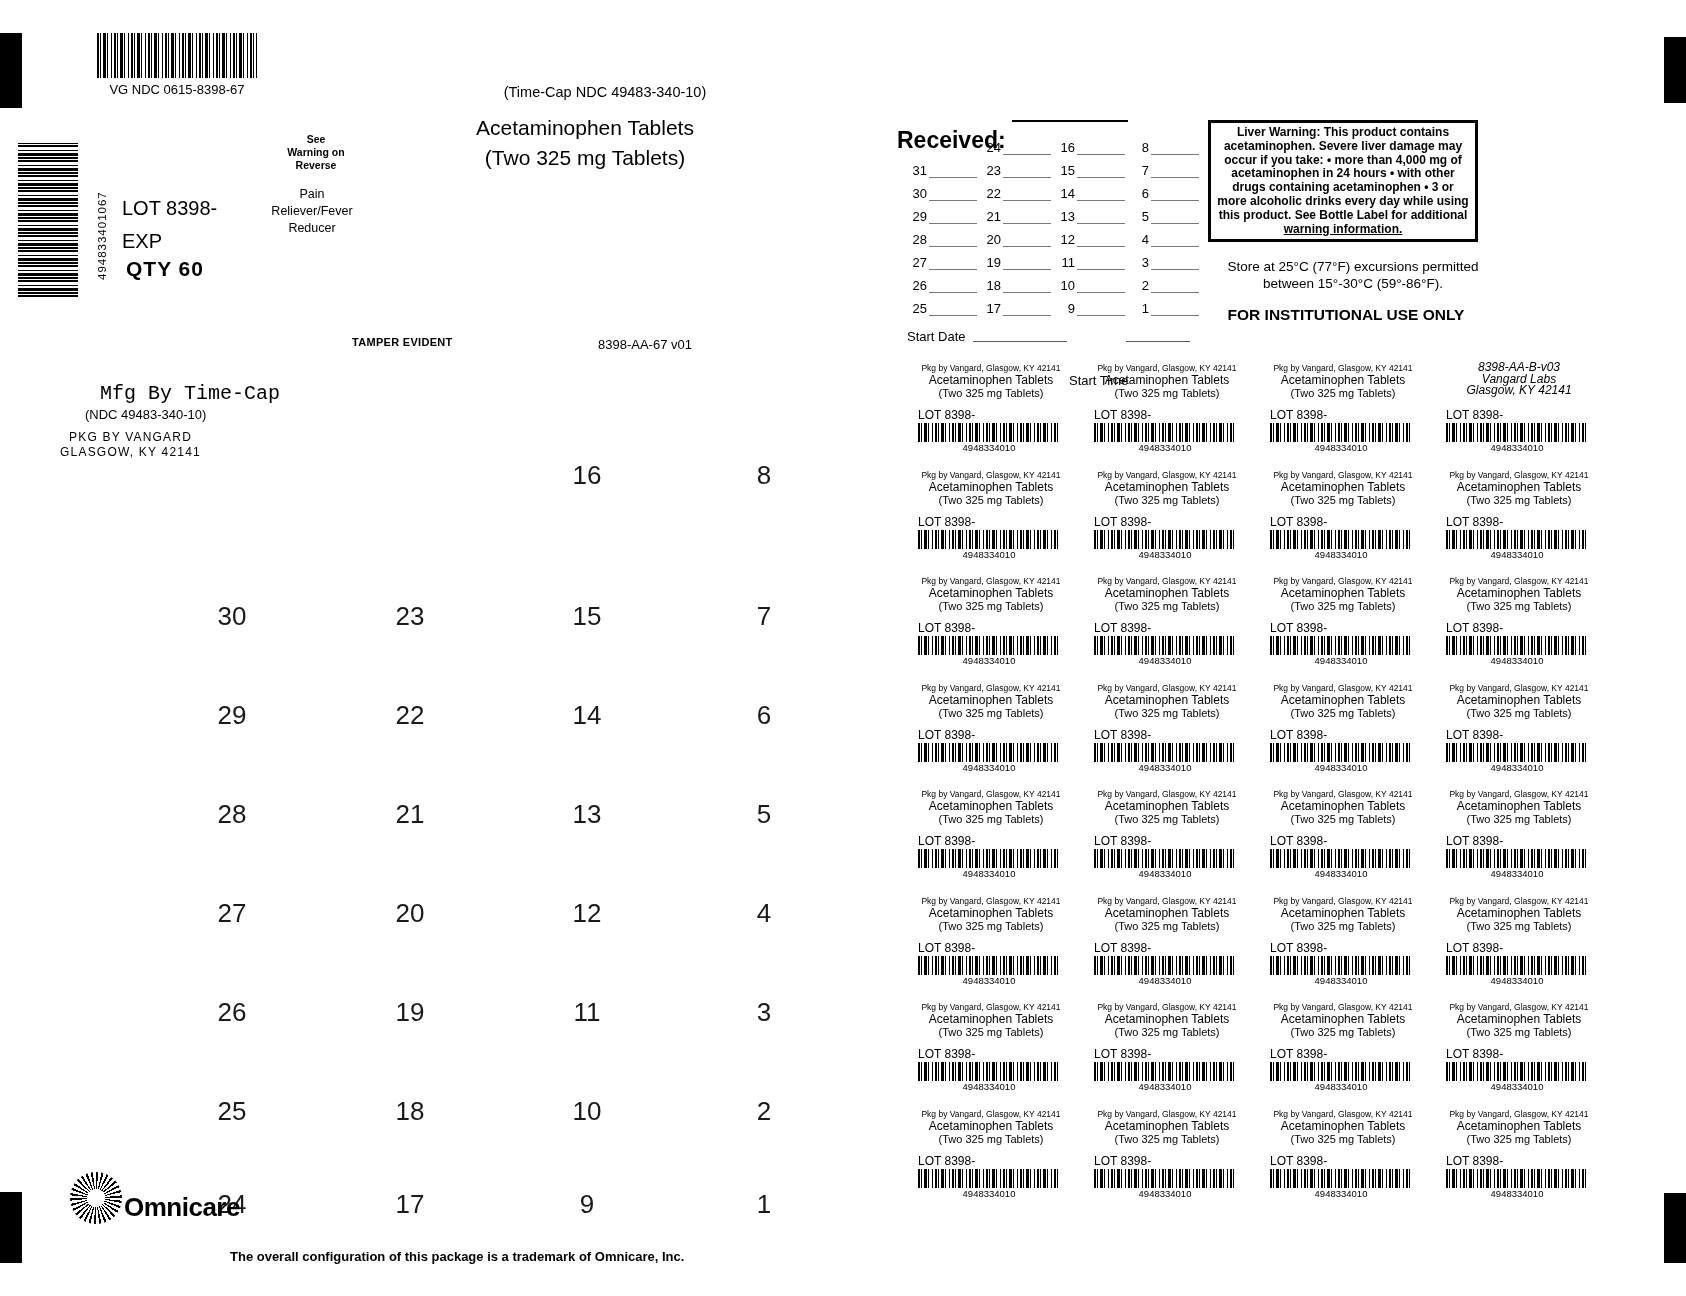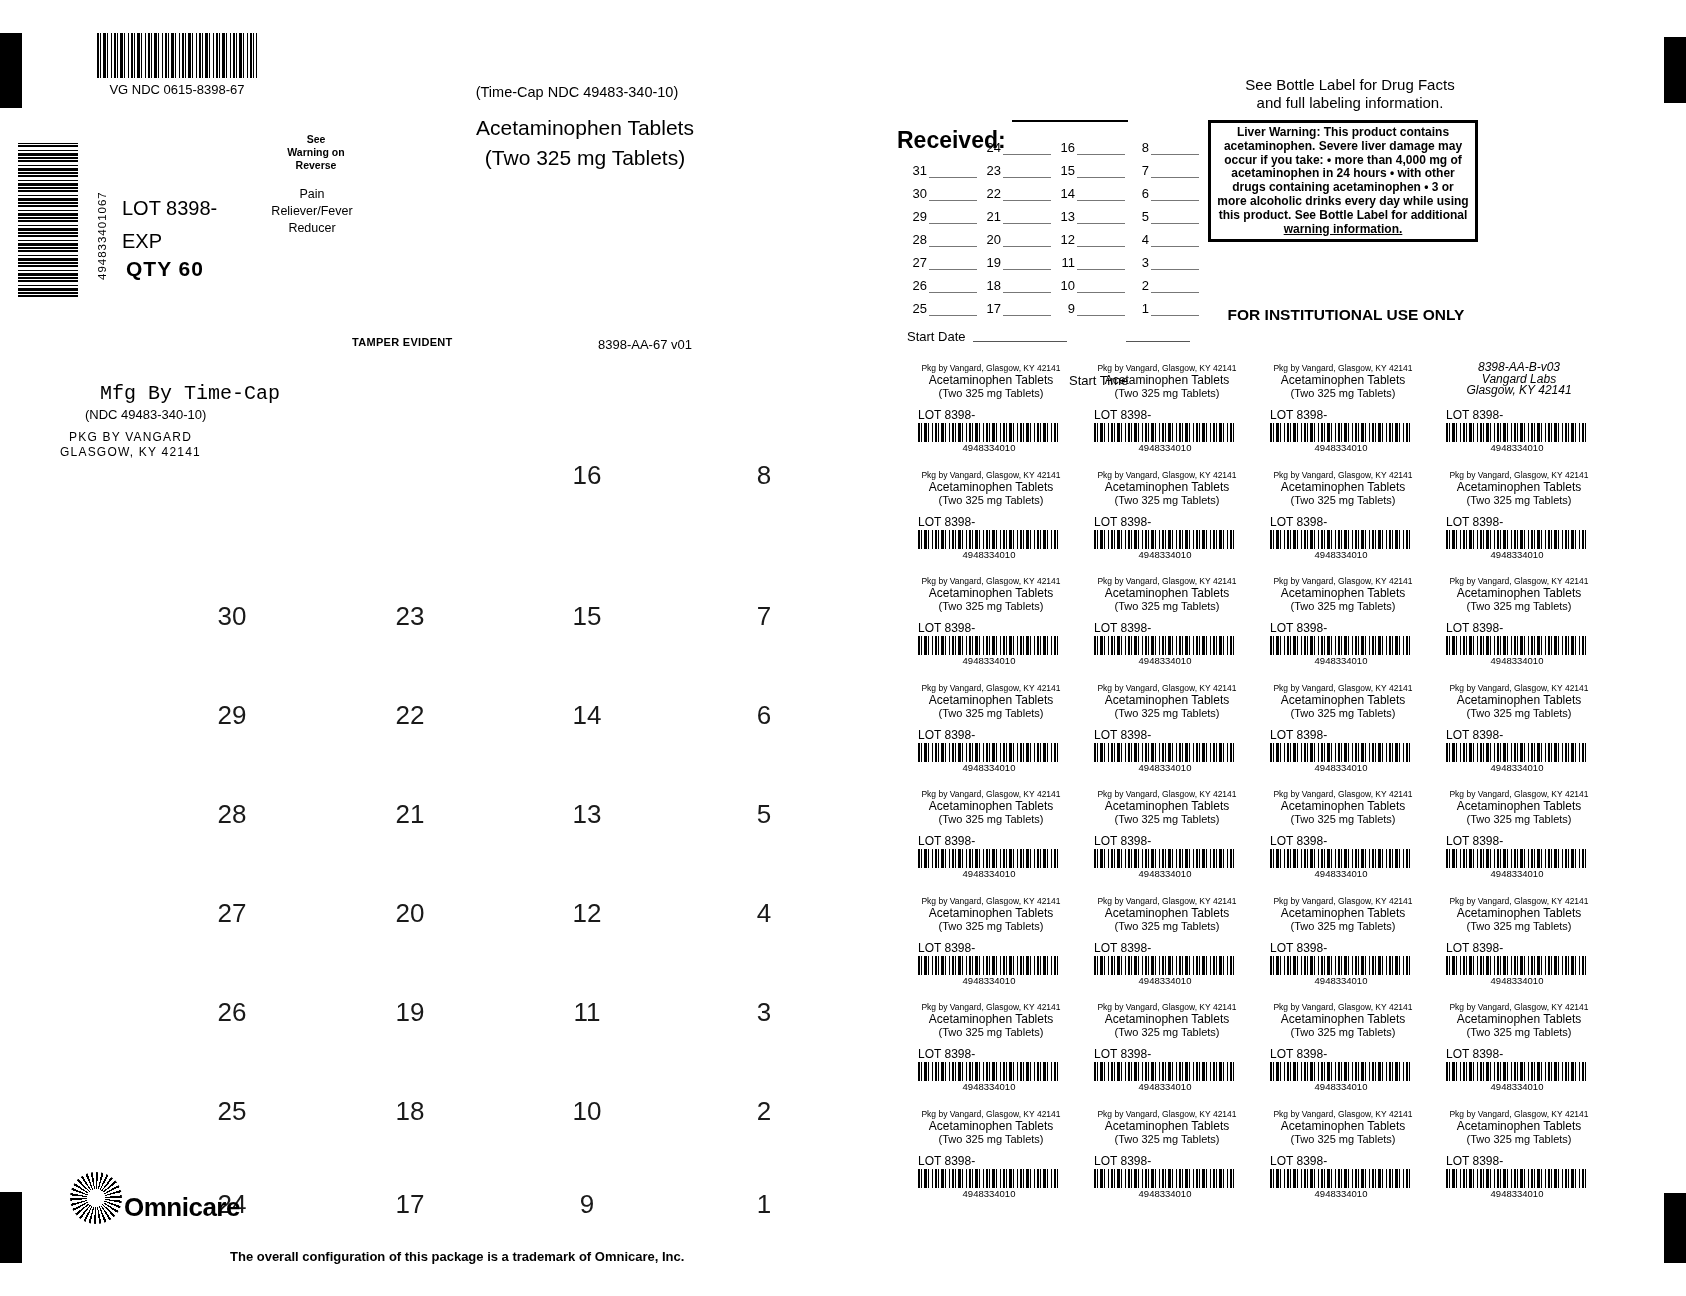--- a/index.html
+++ b/index.html
@@ -37,21 +37,21 @@
   #mfg-line{left:100px;top:382px;font-size:20px;font-family:Liberation Mono, monospace;}
   #ndc2-line{left:85px;top:407px;font-size:13px;}
   #pkg-block{left:53px;top:430px;width:155px;font-size:12px;line-height:15px;letter-spacing:1.2px;}
   .day-num{position:absolute;width:90px;text-align:center;font-size:26px;color:#1a1a1a;}
   #sunburst{left:70px;top:1172px;width:52px;height:52px;border-radius:50%;
      background:radial-gradient(circle,#fff 0 9px,rgba(0,0,0,0) 9px),
                 repeating-conic-gradient(#000 0deg 5deg,#fff 5deg 12deg);}
   #omnicare-word{left:124px;top:1192px;font-size:26px;letter-spacing:-0.5px;}
   #trademark{left:230px;top:1209px;font-size:13px;margin-top:40px;}
   
-  #timecap-ndc{left:432px;top:84px;width:290px;font-size:14.5px;}
+  #timecap-ndc{left:460px;top:84px;width:290px;font-size:14.5px;}
   #center-title{left:420px;top:113px;width:330px;font-size:21px;line-height:30px;}
   
   #received-label{left:897px;top:99px;font-size:23px;margin-top:28px;}
   #received-line{left:1012px;top:99px;width:116px;height:21px;border-bottom:2.5px solid #000;}
   .rnum{position:absolute;width:36px;text-align:right;font-size:13px;}
   .rline{position:absolute;width:48px;height:14px;border-bottom:1.5px solid #777;}
   #start-date-label{left:907px;top:329px;font-size:13px;}
   #start-date-line{left:973px;top:329px;width:94px;height:12px;border-bottom:1.5px solid #555;}
   #start-time-label{left:1069px;top:329px;font-size:13px;margin-top:44px;}
   #start-time-line{left:1126px;top:329px;width:64px;height:12px;border-bottom:1.5px solid #555;}
@@ -214,34 +214,34 @@
       <div class="rnum" style="left: 1039px; top: 301px;">9</div>
       <div class="rline" style="left: 1077px; top: 301px;"></div>
       <div class="rnum" style="left: 1113px; top: 301px;">1</div>
       <div class="rline" style="left: 1151px; top: 301px;"></div>
     </div>
   <div class="abs" id="start-date-label">Start Date</div>
   <div class="abs" id="start-date-line"></div>
   <div class="abs" id="start-time-label">Start Time</div>
   <div class="abs" id="start-time-line"></div>
 
-  <div class="abs ctr" id="see-bottle">
-      <div>See Bottle Label for Drug Facts</div>
-      <div>and full labeling information.</div>
-    </div>
   <div class="abs" id="liver-box">
       <div>Liver Warning: This product contains</div>
       <div>acetaminophen.  Severe liver damage may</div>
       <div>occur if you take: • more than 4,000 mg of</div>
       <div>acetaminophen in 24 hours  • with other</div>
       <div>drugs containing acetaminophen • 3 or</div>
       <div>more alcoholic drinks every day while using</div>
       <div>this product.  See Bottle Label for additional</div>
       <div>warning information.</div>
     </div>
+  <div class="abs ctr" id="storage">
+      <div>Store at 25°C (77°F) excursions permitted</div>
+      <div>between 15°-30°C (59°-86°F).</div>
+    </div>
   <div class="abs ctr bold" id="institutional">FOR INSTITUTIONAL USE ONLY</div>
 
   <div id="unit-grid">
       <div class="ucell" style="left: 916px; top: 362px;">
         <div class="ulines">
           <div class="ul0">Pkg by Vangard, Glasgow, KY 42141</div>
           <div class="ul1">Acetaminophen Tablets</div>
           <div class="ul2">(Two 325 mg Tablets)</div>
         </div>
         <div class="ulot">LOT 8398-</div>

